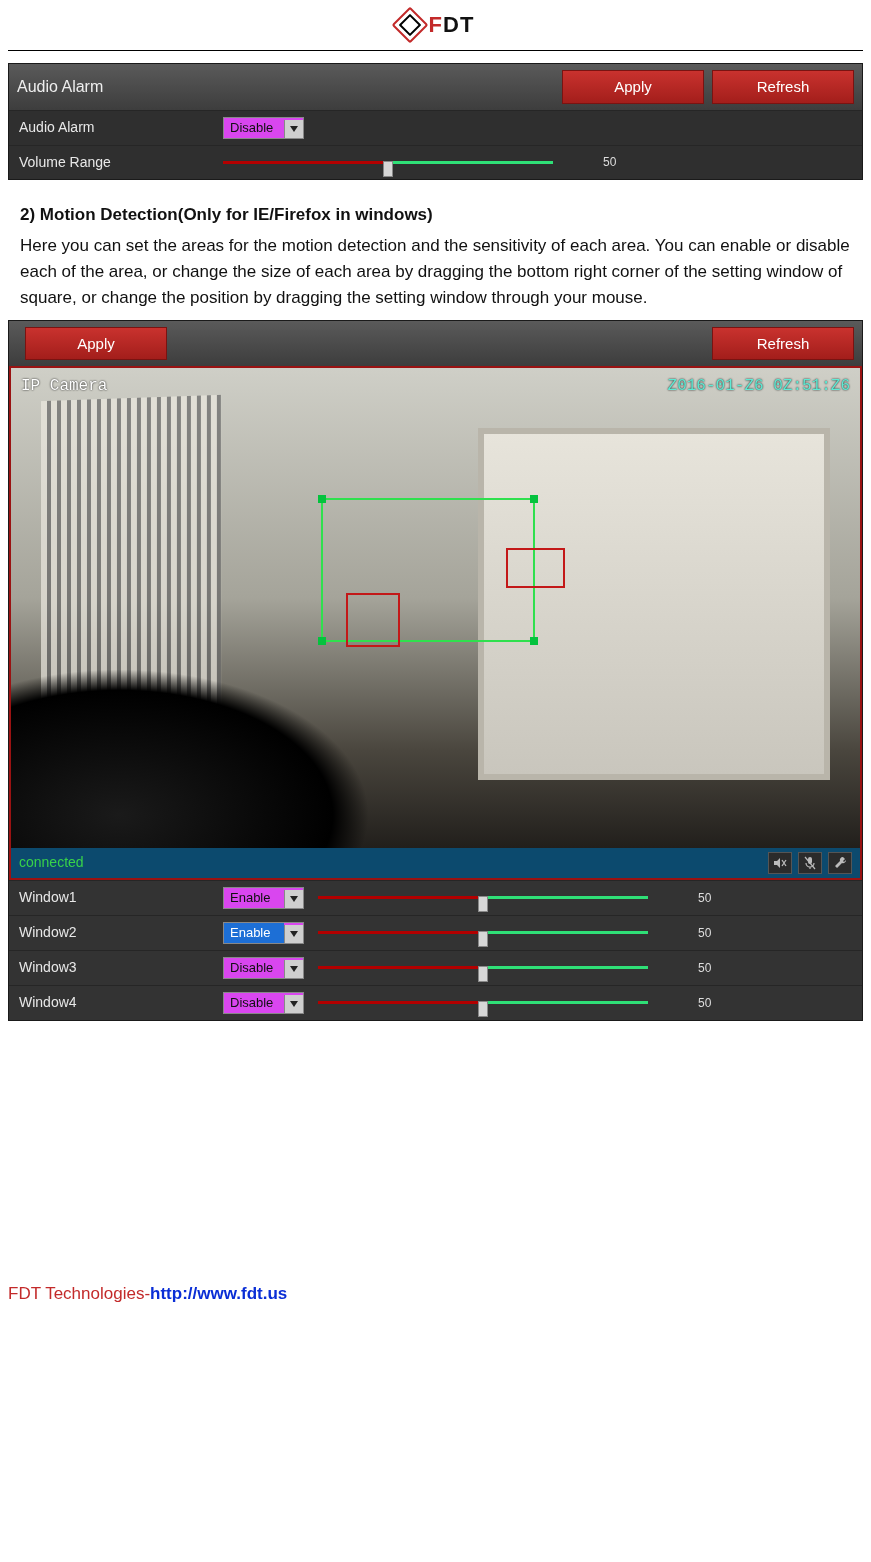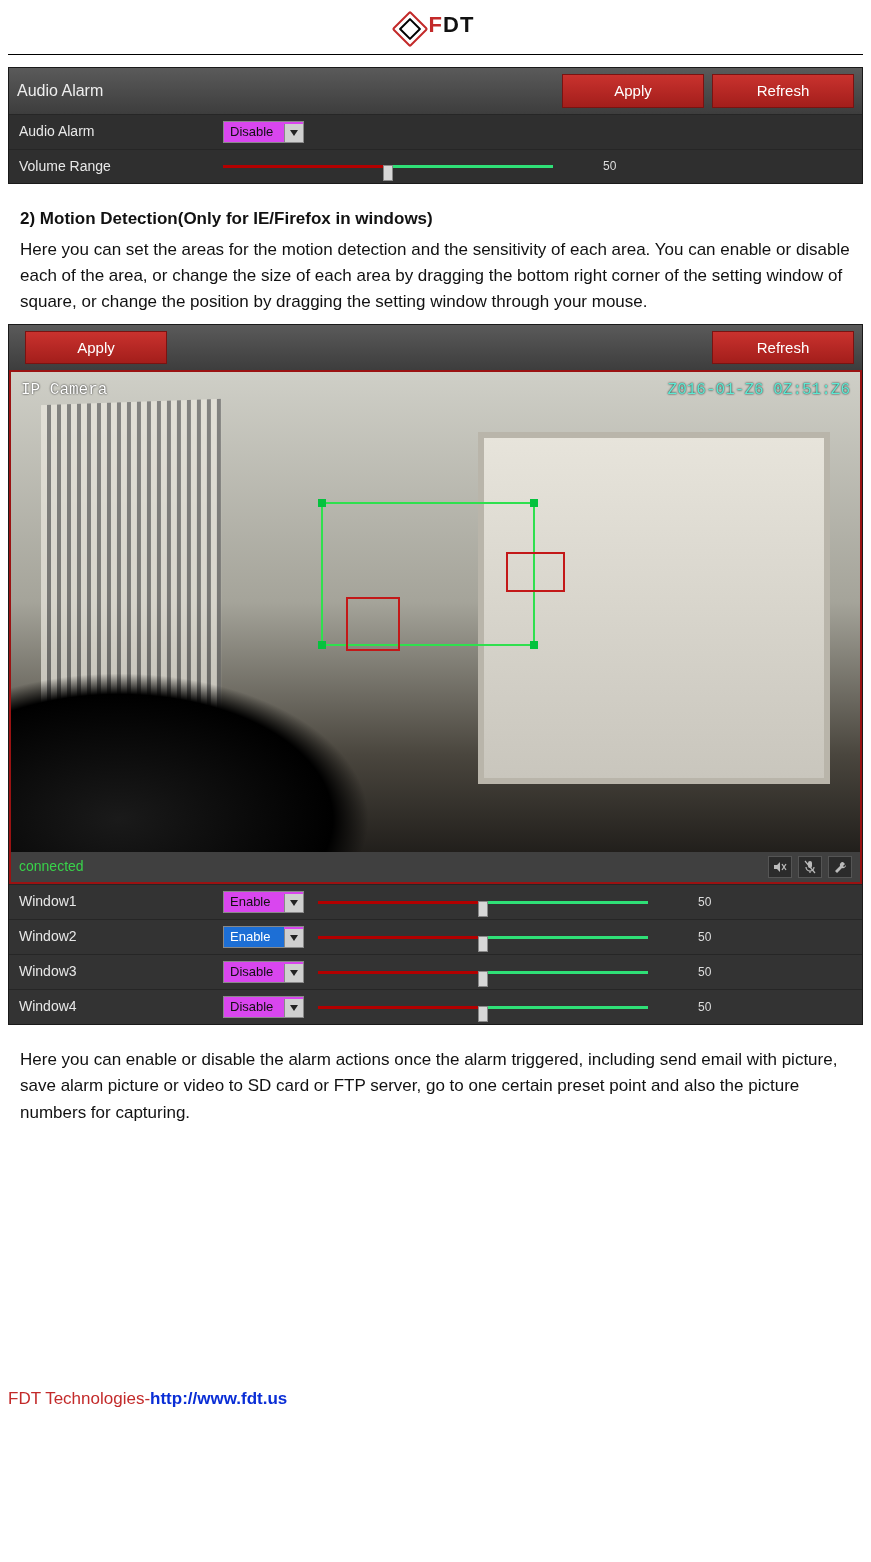--- a/index.html
+++ b/index.html
@@ -25,21 +25,21 @@
     line-height:1.55;
     padding:0 8px 40px 8px;
     box-sizing:border-box;
   }
   .doc-header{
     text-align:center;
     padding:8px 0 4px 0;
     border-bottom:1px solid #000;
     margin-bottom:12px;
   }
-  .logo{display:inline-flex;align-items:flex-end;gap:6px;}
+  .logo{display:inline-flex;align-items:center;gap:6px;}
   .logo-mark{
     width:22px;height:22px;border:2px solid var(--red);
     transform:rotate(45deg);position:relative;border-radius:2px;
   }
   .logo-mark::before{
     content:"";position:absolute;inset:3px;
     border:2px solid #000;border-radius:1px;
   }
   .logo-text{font-weight:900;font-size:22px;letter-spacing:1px;color:#111;}
   .logo-text .red{color:var(--red);}
@@ -132,21 +132,21 @@
   .green-area .sq{position:absolute;width:8px;height:8px;background:#04c23e;}
   .green-area .sq.tl{left:-5px;top:-5px}.green-area .sq.tr{right:-5px;top:-5px}
   .green-area .sq.bl{left:-5px;bottom:-5px}.green-area .sq.br{right:-5px;bottom:-5px}
   .red-area1{
     position:absolute;border:2px solid #c31818;left:335px;top:225px;width:50px;height:50px;
   }
   .red-area2{
     position:absolute;border:2px solid #c31818;left:495px;top:180px;width:55px;height:36px;
   }
   .connected-bar{
-    position:absolute;left:0;right:0;bottom:0;height:30px;background:#404040;
+    position:absolute;left:0;right:0;bottom:0;height:30px;background:#0c4a6e;
     display:flex;align-items:center;justify-content:space-between;padding:0 8px;
   }
   .connected-text{color:#38d24a;font-size:14px;}
   .mini-icons{display:flex;gap:6px;}
   .mini-icon{
     width:22px;height:20px;background:#2b2b2b;border:1px solid #555;color:#bbb;
     display:flex;align-items:center;justify-content:center;font-size:12px;
   }
   .motion-rows .row{background:#333;}
 
@@ -316,20 +316,19 @@
               <span class="slider-thumb"></span>
               <span class="slider-right" style="flex-basis:50%"></span>
             </span>
           </span>
           <span class="slider-val">50</span>
         </div>
       </div>
   </div>
 
   <div class="doc-text">
-    <div>Here you can enable or disable the alarm actions once the alarm triggered, including send email with picture, save alarm picture or video to SD card or FTP server, go to one certain preset point and also the picture numbers for capturing.</div>
   </div>
 
   <div class="footer">
     <span class="red">FDT Technologies-</span><span class="blue">http://www.fdt.us</span>
   </div>
 
 </div>
 
 </body></html>

